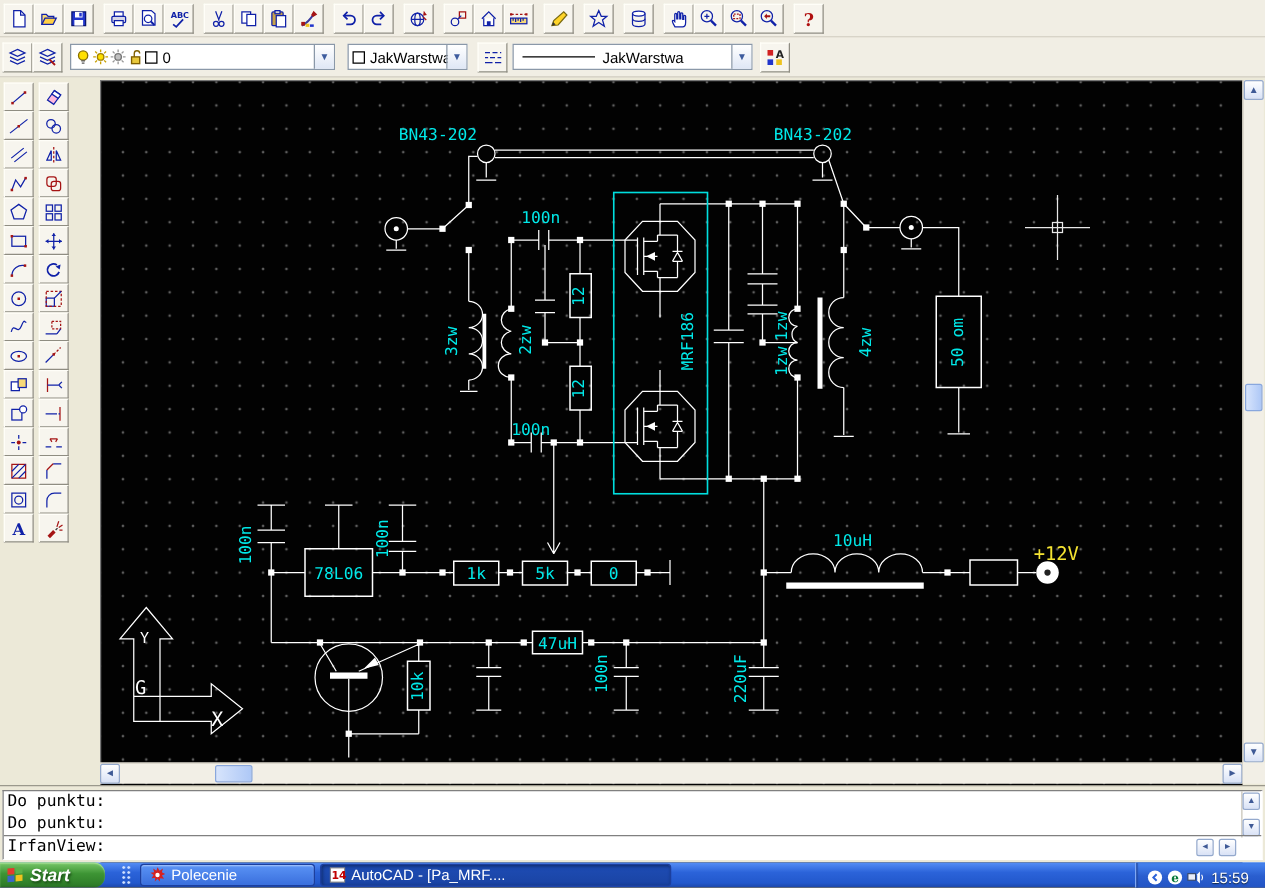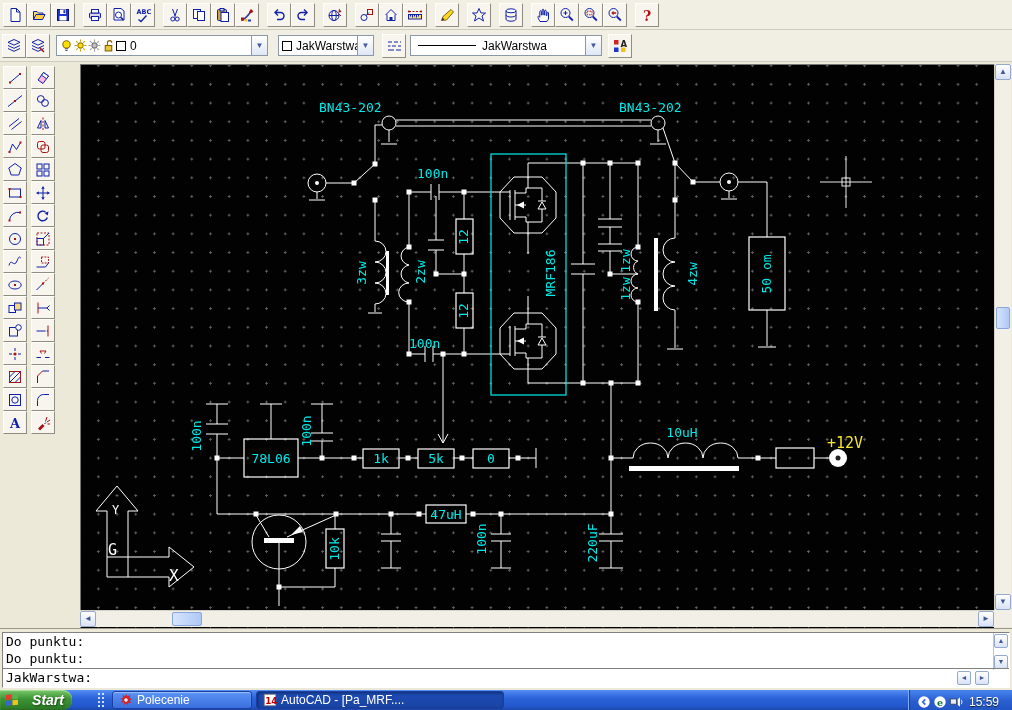--- a/index.html
+++ b/index.html
@@ -49,23 +49,23 @@
   .cline{font-family:"DejaVu Sans Mono",monospace;font-size:13px;line-height:17px;color:#000;padding-left:3px;white-space:pre}
   #cmdprompt{position:absolute;left:0;right:0;bottom:0;height:19px;border-top:1px solid #808080}
   #cmdvsb{position:absolute;right:0;top:0;width:16px;height:37px;border-left:1px solid #c8c4b8}
   .csb{position:absolute;right:1px;width:14px;height:14px;background:linear-gradient(#fff,#d9e2f6);
     border:1px solid #94a9cd;border-radius:2px;color:#3f5a96;font-size:7px;line-height:12px;text-align:center;padding:0}
   .parrow{position:absolute;top:2px;width:14px;height:14px;background:linear-gradient(#fff,#d9e2f6);
     border:1px solid #94a9cd;border-radius:2px;color:#3f5a96;font-size:7px;line-height:12px;text-align:center;padding:0}
   
   #taskbar{position:absolute;left:0;top:690px;width:1012px;height:20px;
     background:linear-gradient(#558ef5,#2b63d9 40%,#2258cc 82%,#1c46a8)}
-  #start{position:absolute;left:0;top:0;height:20px;width:72px;border:none;cursor:pointer;
+  #start{position:absolute;left:0;top:0;height:20px;width:84px;border:none;cursor:pointer;
     background:linear-gradient(#79c86a,#3d9434 45%,#2e7d28 90%,#266a22);border-radius:0 9px 9px 0;
-    color:#fff;font-weight:bold;font-style:italic;font-size:14px;text-align:center;padding-left:24px;
+    color:#fff;font-weight:bold;font-style:italic;font-size:14px;text-align:left;padding-left:24px;
     text-shadow:1px 1px 2px #1a4a16;box-shadow:inset 0 1px 1px #a8e098}
   #startflag{position:absolute;left:5px;top:3px;width:15px;height:14px}
   #qlaunch{position:absolute;left:97px;top:2px;width:8px;height:16px;
     background-image:radial-gradient(circle,#cfe0ff 1px,transparent 1.2px);background-size:4px 4px}
   #tasks{position:absolute;left:112px;top:1px;height:18px;display:flex;gap:4px}
   .task{height:18px;border-radius:3px;border:1px solid #1c3f9e;display:inline-flex;align-items:center;gap:4px;
     padding:0 6px;color:#fff;font-size:12px;background:linear-gradient(#5a93f5,#3a6fdd);min-width:0;
     white-space:nowrap;overflow:hidden;box-shadow:inset 0 1px 1px #9ec0fa}
   .task.active{background:linear-gradient(#1e4cb4,#1a44a4);box-shadow:inset 1px 1px 3px #0e2a68}
   .task svg{width:14px;height:14px;flex:0 0 auto}
@@ -917,21 +917,21 @@
   <div id="cmdbox">
     <div id="cmdhist">
         <div class="cline">Do punktu:</div>
         <div class="cline">Do punktu:</div>
       </div>
     <div id="cmdvsb">
       <button class="csb" style="top:1px">▲</button>
       <button class="csb" style="bottom:1px">▼</button>
     </div>
     <div id="cmdprompt">
-      <div class="cline" id="promptline">JakWarstwa:</div>
+      <div class="cline" id="promptline">IrfanView:</div>
       <button class="parrow" style="right:38px">◄</button>
       <button class="parrow" style="right:20px">►</button>
     </div>
   </div>
 </div>
 
 <div id="taskbar">
   <button id="start">
     <svg id="startflag" viewBox="0 0 15 14">
       <g transform="skewY(-6)">
@@ -944,21 +944,21 @@
     <span>Start</span>
   </button>
   <div id="qlaunch"></div>
   <div id="tasks">
       <button class="task" style="width: 140px;">
         <svg viewBox="0 0 16 16">
           <use href="#i-irfanview"></use>
         </svg>
         <span>Polecenie</span>
       </button>
-      <button class="task active" style="width: 248px;">
+      <button class="task active" style="width: 281px;">
         <svg viewBox="0 0 16 16">
           <use href="#i-autocad"></use>
         </svg>
         <span>AutoCAD - [Pa_MRF....</span>
       </button>
     </div>
   <div id="tray">
     <span id="trayicons" style="display:flex;gap:2px">
         <svg viewBox="0 0 16 16">
           <use href="#i-tray-collapse"></use>

